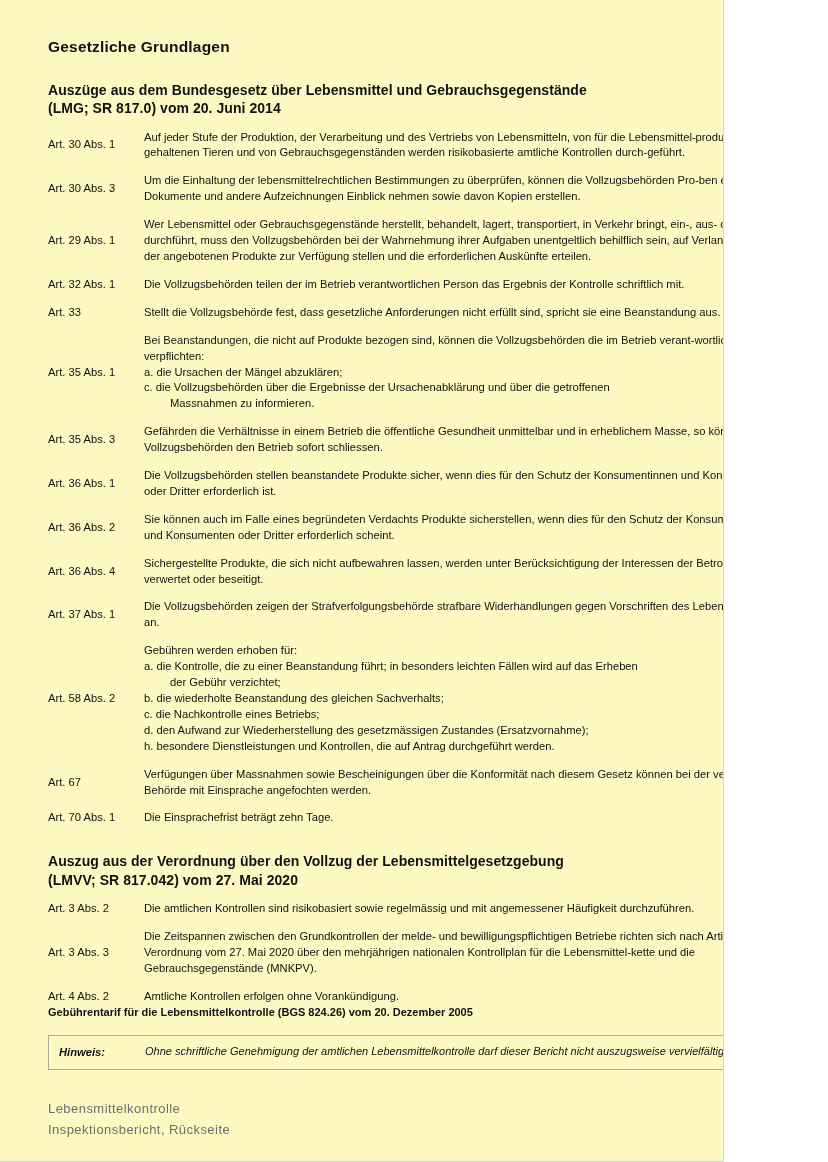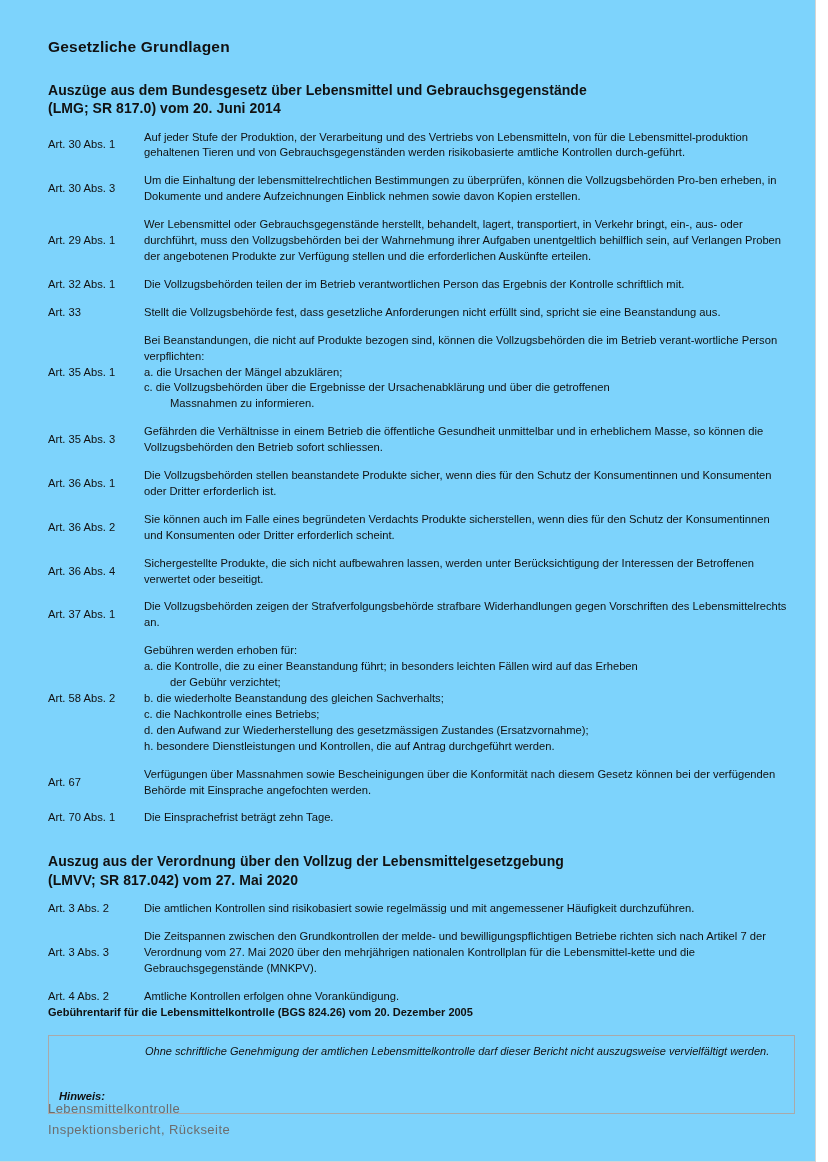--- a/index.html
+++ b/index.html
@@ -8,24 +8,24 @@
     padding: 0;
     background: #ffffff;
   }
   body {
     font-family: "Liberation Sans", sans-serif;
     color: #111111;
     -webkit-font-smoothing: antialiased;
   }
   .page {
     position: relative;
-    width: 816px;
+    width: 724px;
     height: 1162px;
     box-sizing: border-box;
-    background: #7dd3fc;
+    background: #fef9c3;
     border-right: 1px solid #d4d4d4;
     border-bottom: 1px solid #d4d4d4;
     overflow: hidden;
   }
   .content {
     position: absolute;
     left: 48px;
     top: 38px;
     width: 740px;
   }
@@ -115,21 +115,20 @@
     padding: 8px 10px 9px 10px;
     width: 747px;
   }
   .notice-label {
     flex: 0 0 86px;
     width: 86px;
     font-size: 11.2px;
     font-weight: bold;
     font-style: italic;
     line-height: 1.45;
-    margin-top: 44px;
   }
   .notice-text {
     flex: 1 1 auto;
     font-size: 11px;
     font-style: italic;
     line-height: 1.45;
   }
 
   
   .footer {

